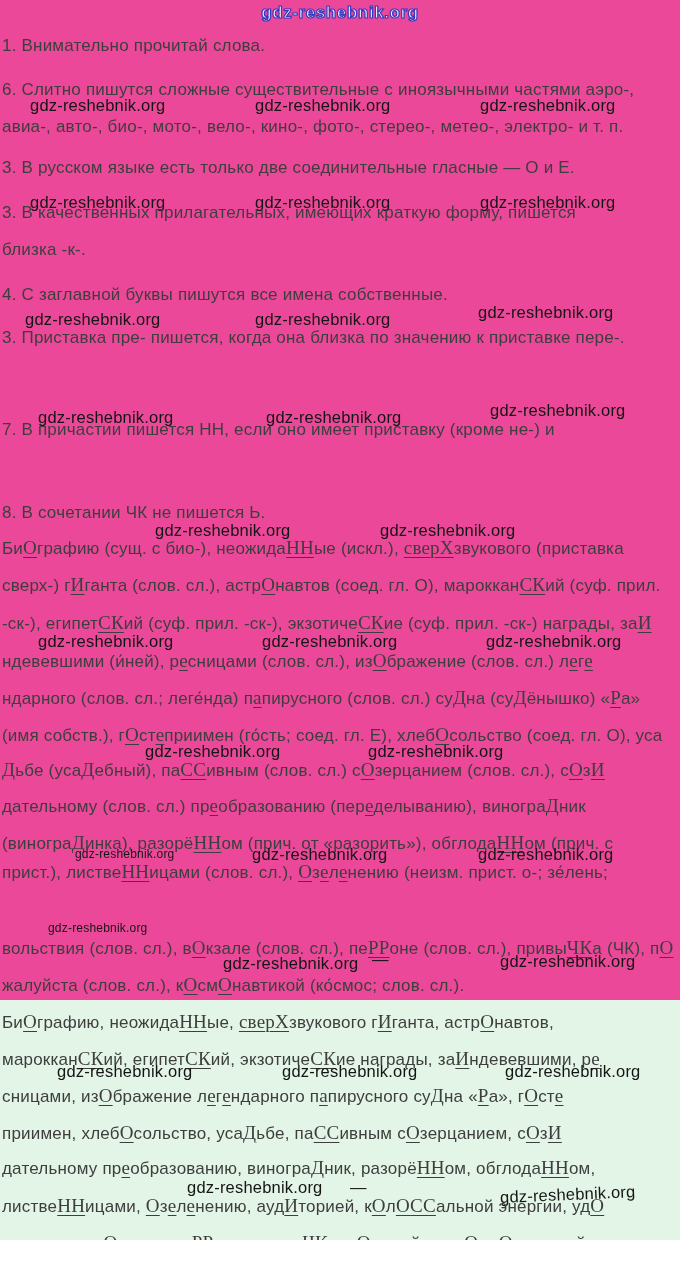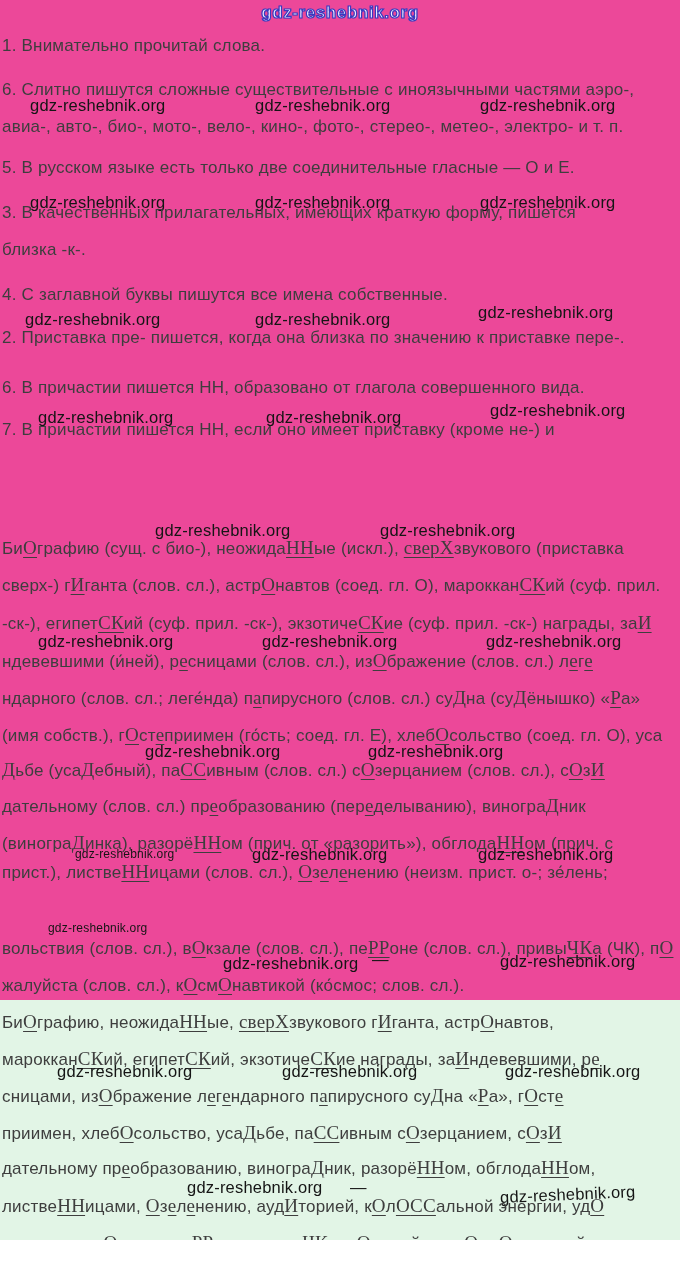--- a/index.html
+++ b/index.html
@@ -36,36 +36,36 @@
 
   <div class="wm-top">gdz-reshebnik.org</div>
 
   <div class="ln" style="top:36px">1. Внимательно прочитай слова.</div>
 
   <div class="ln" style="top:80px">6. Слитно пишутся сложные существительные с иноязычными частями аэро-,</div>
   <span class="wm" style="left:30px;top:96px">gdz-reshebnik.org</span>
   <span class="wm" style="left:255px;top:96px">gdz-reshebnik.org</span>
   <span class="wm" style="left:480px;top:96px">gdz-reshebnik.org</span>
   <div class="ln" style="top:117px">авиа-, авто-, био-, мото-, вело-, кино-, фото-, стерео-, метео-, электро- и т. п.</div>
-  <div class="ln" style="top:158px">5. В русском языке есть только две соединительные гласные — О и Е.</div>
+  <div class="ln" style="top:158px">3. В русском языке есть только две соединительные гласные — О и Е.</div>
   <span class="wm" style="left:30px;top:193px">gdz-reshebnik.org</span>
   <span class="wm" style="left:255px;top:193px">gdz-reshebnik.org</span>
   <span class="wm" style="left:480px;top:193px">gdz-reshebnik.org</span>
   <div class="ln" style="top:203px">3. В качественных прилагательных, имеющих краткую форму, пишется</div>
   <div class="ln" style="top:240px">близка -к-.</div>
   <div class="ln" style="top:285px">4. С заглавной буквы пишутся все имена собственные.</div>
   <span class="wm" style="left:25px;top:310px">gdz-reshebnik.org</span>
   <span class="wm" style="left:255px;top:310px">gdz-reshebnik.org</span>
   <span class="wm" style="left:478px;top:303px">gdz-reshebnik.org</span>
-  <div class="ln" style="top:328px">2. Приставка пре- пишется, когда она близка по значению к приставке пере-.</div>
-  <div class="ln" style="top:378px">6. В причастии пишется НН, образовано от глагола совершенного вида.</div>
+  <div class="ln" style="top:328px">3. Приставка пре- пишется, когда она близка по значению к приставке пере-.</div>
   <span class="wm" style="left:38px;top:408px">gdz-reshebnik.org</span>
   <span class="wm" style="left:266px;top:408px">gdz-reshebnik.org</span>
   <span class="wm" style="left:490px;top:401px">gdz-reshebnik.org</span>
   <div class="ln" style="top:420px">7. В причастии пишется НН, если оно имеет приставку (кроме не-) и</div>
+  <div class="ln" style="top:503px">8. В сочетании ЧК не пишется Ь.</div>
   <span class="wm" style="left:155px;top:521px">gdz-reshebnik.org</span>
   <span class="wm" style="left:380px;top:521px">gdz-reshebnik.org</span>
 
   <div class="ln" style="top:538px">Би<u>О</u>графию (сущ. с био-), неожида<u>НН</u>ые (искл.), <u>сверХ</u>звукового (приставка</div>
   <div class="ln" style="top:575px">сверх-) г<u>И</u>ганта (слов. сл.), астр<u>О</u>навтов (соед. гл. О), мароккан<u>СК</u>ий (суф. прил.</div>
   <div class="ln" style="top:613px">-ск-), египет<u>СК</u>ий (суф. прил. -ск-), экзотиче<u>СК</u>ие (суф. прил. -ск-) награды, за<u>И</u></div>
   <span class="wm" style="left:38px;top:632px">gdz-reshebnik.org</span>
   <span class="wm" style="left:262px;top:632px">gdz-reshebnik.org</span>
   <span class="wm" style="left:486px;top:632px">gdz-reshebnik.org</span>
   <div class="ln" style="top:651px">ндевевшими (и́ней), р<u>е</u>сницами (слов. сл.), из<u>О</u>бражение (слов. сл.) л<u>е</u>г<u>е</u></div>

